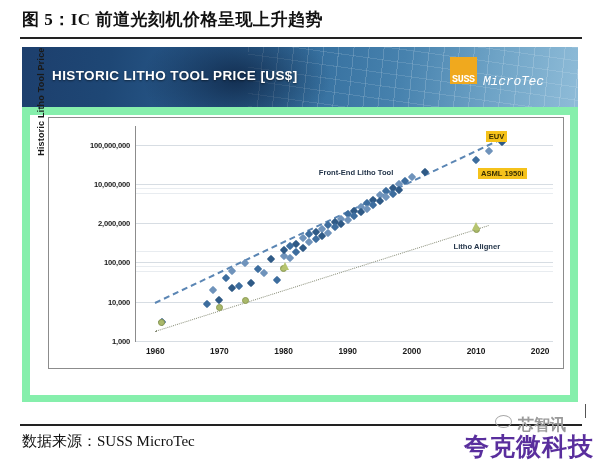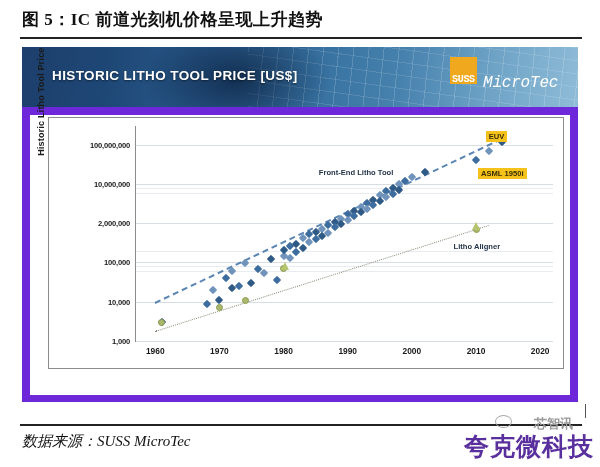--- a/index.html
+++ b/index.html
@@ -36,21 +36,21 @@
     background: #222222;
   }
 
   
   .slide {
     position: absolute;
     left: 22px;
     top: 47px;
     width: 556px;
     height: 355px;
-    background: #6d28d9;
+    background: #86efac;
     overflow: hidden;
   }
 
   
   .banner {
     position: absolute;
     left: 0;
     top: 0;
     width: 556px;
     height: 60px;
@@ -118,21 +118,21 @@
     top: 17px;
     font-size: 10px;
     font-weight: bold;
     color: #ffffff;
     letter-spacing: -.3px;
   }
   .logo-micro {
     position: absolute;
     left: 33px;
     top: 17px;
-    font-size: 16px;
+    font-size: 13px;
     color: #ffffff;
     font-style: italic;
     letter-spacing: -.2px;
     text-align: center;
   }
 
   
   .plot-wrap {
     position: absolute;
     left: 8px;
@@ -289,38 +289,37 @@
     background: #222222;
   }
   .source {
     position: absolute;
     left: 22px;
     top: 432px;
     font-family: "Liberation Serif", serif;
     font-size: 15px;
     color: #111111;
     white-space: nowrap;
-    font-style: italic;
   }
   .wm-yellow {
     position: absolute;
     right: 6px;
     top: 430px;
     font-size: 25px;
     font-weight: bold;
     color: #4c1d95;
     opacity: .92;
     letter-spacing: 1px;
     white-space: nowrap;
   }
   .wm-grey {
     position: absolute;
-    right: 27px;
+    right: 34px;
     top: 415px;
-    font-size: 13px;
+    font-size: 16px;
     font-weight: bold;
     color: #9a9a9a;
     white-space: nowrap;
   }
   .wm-grey-ico {
     position: absolute;
     right: 88px;
     top: 415px;
     width: 15px;
     height: 11px;

